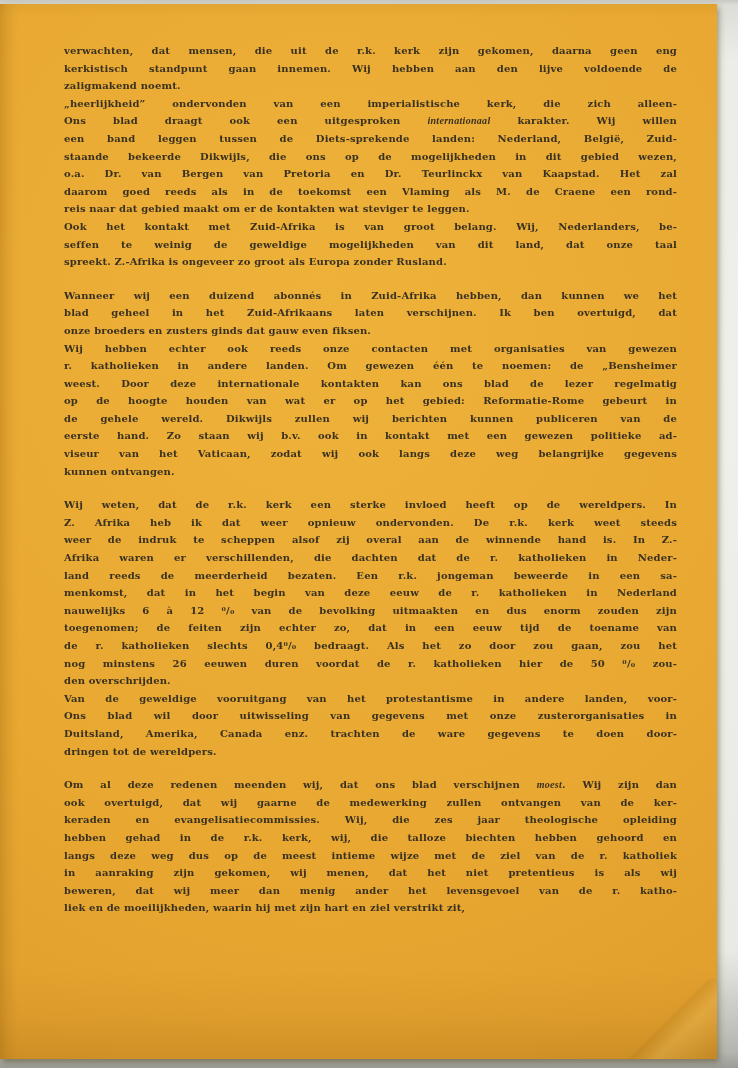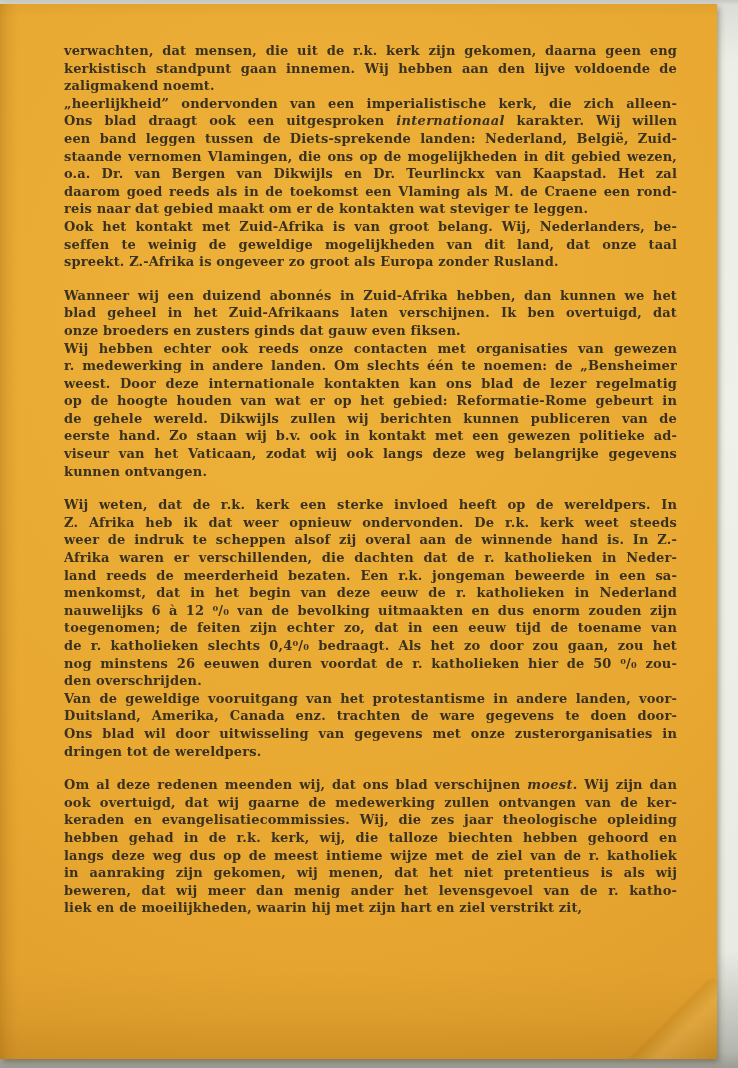--- a/index.html
+++ b/index.html
@@ -36,78 +36,79 @@
       rgba(120,80,10,0.10) 55%,
       rgba(255,235,170,0.16) 68%,
       rgba(120,80,10,0.12) 100%);
   }
 
   .text-column {
     position: absolute;
     left: 64px; top: 38px;
     width: 613px;
     color: #3a3120;
-    font-size: 13px;
+    font-size: 10px;
     font-weight: bold;
     line-height: 17.6px;
     letter-spacing: 0.15px;
   }
 
   .block { margin-bottom: 16px; }
   .block:last-child { margin-bottom: 17px; }
 
   .line {
     text-align: justify;
     text-align-last: justify;
     white-space: normal;
   }
   .line.last {
     text-align-last: left;
   }
   .line em {
     font-style: italic;
     letter-spacing: 0.3px;
+    font-family: Liberation Serif, serif;
   }
 </style>
 </head>
 <body>
 
 <div class="photo">
   <div class="paper">
     <div class="text-column">
         <div class="block">
           <div class="paragraph">
             <div class="line">verwachten, dat mensen, die uit de r.k. kerk zijn gekomen, daarna geen eng</div>
             <div class="line">kerkistisch standpunt gaan innemen. Wij hebben aan den lijve voldoende de</div>
             <div class="line last">zaligmakend noemt.</div>
             <div class="line">„heerlijkheid” ondervonden van een imperialistische kerk, die zich alleen-</div>
           </div>
           <div class="paragraph">
             <div class="line">Ons blad draagt ook een uitgesproken <em>internationaal</em> karakter. Wij willen</div>
             <div class="line">een band leggen tussen de Diets-sprekende landen: Nederland, België, Zuid-</div>
-            <div class="line">staande vernomen Vlamingen, die ons op de mogelijkheden in dit gebied wezen,</div>
-            <div class="line">o.a. Dr. van Bergen van Dikwijls en Dr. Teurlinckx van Kaapstad. Het zal</div>
+            <div class="line">staande bekeerde Dikwijls, die ons op de mogelijkheden in dit gebied wezen,</div>
+            <div class="line">o.a. Dr. van Bergen van Pretoria en Dr. Teurlinckx van Kaapstad. Het zal</div>
             <div class="line">daarom goed reeds als in de toekomst een Vlaming als M. de Craene een rond-</div>
             <div class="line last">reis naar dat gebied maakt om er de kontakten wat steviger te leggen.</div>
           </div>
           <div class="paragraph">
             <div class="line">Ook het kontakt met Zuid-Afrika is van groot belang. Wij, Nederlanders, be-</div>
             <div class="line">seffen te weinig de geweldige mogelijkheden van dit land, dat onze taal</div>
             <div class="line last">spreekt. Z.-Afrika is ongeveer zo groot als Europa zonder Rusland.</div>
           </div>
         </div>
         <div class="block">
           <div class="paragraph">
             <div class="line">Wanneer wij een duizend abonnés in Zuid-Afrika hebben, dan kunnen we het</div>
             <div class="line">blad geheel in het Zuid-Afrikaans laten verschijnen. Ik ben overtuigd, dat</div>
             <div class="line last">onze broeders en zusters ginds dat gauw even fiksen.</div>
           </div>
           <div class="paragraph">
             <div class="line">Wij hebben echter ook reeds onze contacten met organisaties van gewezen</div>
-            <div class="line">r. medewerking in andere landen. Om slechts één te noemen: de „Bensheimer</div>
+            <div class="line">r. katholieken in andere landen. Om gewezen één te noemen: de „Bensheimer</div>
             <div class="line">weest. Door deze internationale kontakten kan ons blad de lezer regelmatig</div>
             <div class="line">op de hoogte houden van wat er op het gebied: Reformatie-Rome gebeurt in</div>
             <div class="line">de gehele wereld. Dikwijls zullen wij berichten kunnen publiceren van de</div>
             <div class="line">eerste hand. Zo staan wij b.v. ook in kontakt met een gewezen politieke ad-</div>
             <div class="line">viseur van het Vaticaan, zodat wij ook langs deze weg belangrijke gegevens</div>
             <div class="line last">kunnen ontvangen.</div>
           </div>
         </div>
         <div class="block">
           <div class="paragraph">
@@ -120,22 +121,22 @@
             <div class="line">nauwelijks 6 à 12 ⁰/₀ van de bevolking uitmaakten en dus enorm zouden zijn</div>
             <div class="line">toegenomen; de feiten zijn echter zo, dat in een eeuw tijd de toename van</div>
             <div class="line">de r. katholieken slechts 0,4⁰/₀ bedraagt. Als het zo door zou gaan, zou het</div>
             <div class="line">nog minstens 26 eeuwen duren voordat de r. katholieken hier de 50 ⁰/₀ zou-</div>
             <div class="line last">den overschrijden.</div>
           </div>
           <div class="paragraph">
             <div class="line">Van de geweldige vooruitgang van het protestantisme in andere landen, voor-</div>
           </div>
           <div class="paragraph">
+            <div class="line">Ons blad wil door uitwisseling van gegevens met onze zusterorganisaties in</div>
             <div class="line">Duitsland, Amerika, Canada enz. trachten de ware gegevens te doen door-</div>
-            <div class="line">Ons blad wil door uitwisseling van gegevens met onze zusterorganisaties in</div>
             <div class="line last">dringen tot de wereldpers.</div>
           </div>
         </div>
         <div class="block">
           <div class="paragraph">
             <div class="line">Om al deze redenen meenden wij, dat ons blad verschijnen <em>moest</em>. Wij zijn dan</div>
             <div class="line">ook overtuigd, dat wij gaarne de medewerking zullen ontvangen van de ker-</div>
             <div class="line">keraden en evangelisatiecommissies. Wij, die zes jaar theologische opleiding</div>
             <div class="line">hebben gehad in de r.k. kerk, wij, die talloze biechten hebben gehoord en</div>
             <div class="line">langs deze weg dus op de meest intieme wijze met de ziel van de r. katholiek</div>

